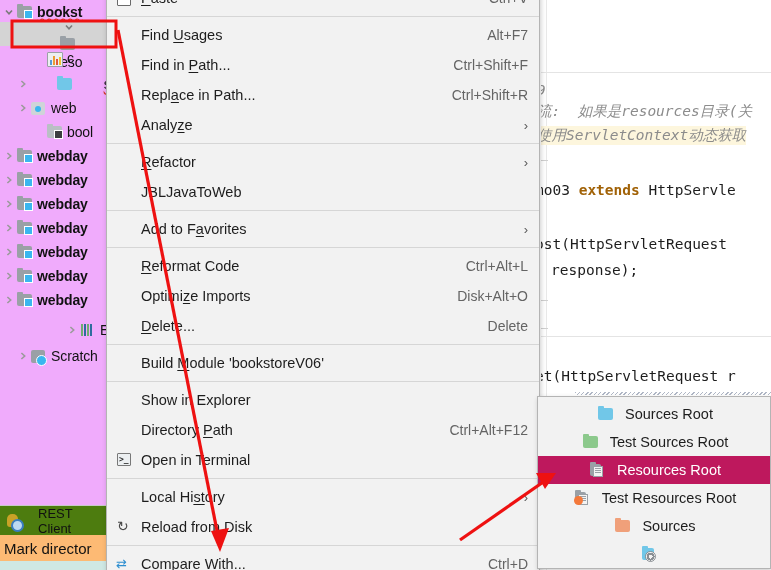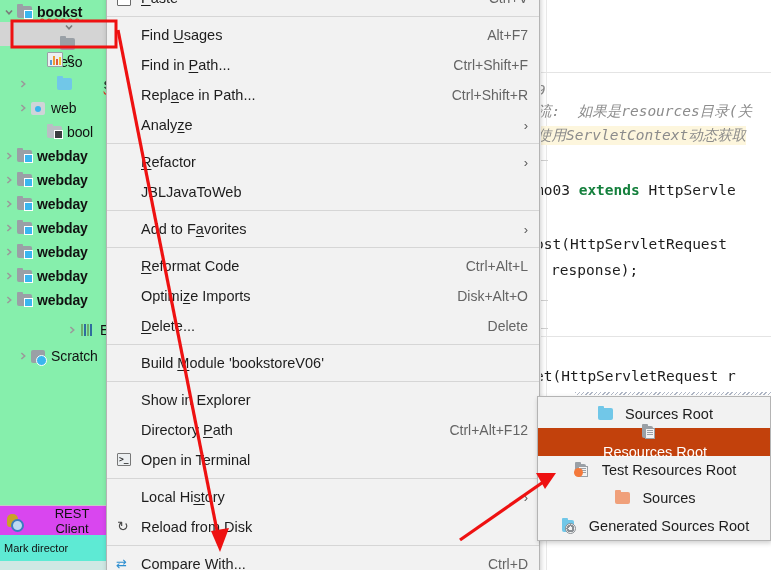--- a/index.html
+++ b/index.html
@@ -6,21 +6,21 @@
   body{
     width:771px;height:570px;overflow:hidden;position:relative;
     background:#ffffff;
     font-family:"Liberation Sans","DejaVu Sans",sans-serif;
     font-size:13px;color:#1d1d1d;
     -webkit-font-smoothing:antialiased;
   }
   
   #tree{
     position:absolute;left:0;top:0;width:106px;height:505px;
-    background:#86efac;overflow:hidden;
+    background:#f0abfc;overflow:hidden;
   }
   .trow{
     position:absolute;left:0;width:106px;height:24px;
     display:flex;align-items:center;white-space:nowrap;
   }
   .trow.sel{background:#d4d4d4;}
   .tw{display:inline-block;width:14px;flex:0 0 14px;text-align:center;color:#8c8c8c;font-size:11px;}
   .tw svg{display:block;margin:0 auto;}
   .ticon{flex:0 0 18px;width:18px;height:16px;position:relative;margin-right:3px;}
   .tlabel{font-size:14px;letter-spacing:-.1px;color:#111;}
@@ -47,44 +47,44 @@
   .ic-lib{position:absolute;left:2px;top:2px;width:13px;height:12px;}
   .ic-lib i{position:absolute;top:0;width:2px;height:12px;}
   .ic-scratch{position:absolute;left:1px;top:2px;width:14px;height:13px;background:#9aa0a6;border-radius:2px;}
   .ic-scratch:after{content:"";position:absolute;left:5px;top:5px;width:9px;height:9px;border-radius:50%;background:#3ab6ef;border:1px solid #fff;}
   .ic-chart{position:absolute;left:1px;top:2px;width:14px;height:13px;background:#eceff1;border:1px solid #9aa0a6;border-radius:1px;}
   .ic-chart i{position:absolute;bottom:1px;width:2px;}
 
   
   #restTab{
     position:absolute;left:0;top:505px;width:106px;height:30px;
-    background:#d946ef;border-top:1px solid #c8c8c8;
-    display:flex;align-items:center;gap:16px;padding-left:6px;box-sizing:border-box;text-align:center;
+    background:#4d7c0f;border-top:1px solid #c8c8c8;
+    display:flex;align-items:center;gap:16px;padding-left:6px;box-sizing:border-box;
   }
   #restTab .rc-ic{width:16px;height:16px;position:relative;flex:0 0 16px;}
   #restTab .rc-ic:before{content:"";position:absolute;left:1px;top:1px;width:11px;height:13px;background:#c9a227;border-radius:5px 5px 3px 3px;}
   #restTab .rc-ic:after{content:"";position:absolute;left:5px;top:6px;width:9px;height:9px;border-radius:50%;border:2px solid #3a7dbf;background:#bcd9f2;}
   #restTab span{font-size:13px;color:#111;}
   #statusbar{
     position:absolute;left:0;top:535px;width:106px;height:26px;
-    background:#5eead4;display:flex;align-items:center;padding-left:4px;box-sizing:border-box;
-    font-size:11px;color:#111;white-space:nowrap;overflow:hidden;
+    background:#fdba74;display:flex;align-items:center;padding-left:4px;box-sizing:border-box;
+    font-size:15px;color:#111;white-space:nowrap;overflow:hidden;
   }
   #statusTeal{position:absolute;left:0;top:561px;width:106px;height:9px;background:#cfe8e4;}
 
   
   #editor{
     position:absolute;left:541px;top:0;width:230px;height:570px;background:#fff;overflow:hidden;
     font-family:"DejaVu Sans Mono","Liberation Mono",monospace;font-size:14.5px;
   }
   #editor .gutter{position:absolute;left:0;top:0;width:5px;height:100%;background:#fff;border-right:1px solid #e8e8e8;}
   .eline{position:absolute;left:0;white-space:pre;}
   .cmt{color:#8c8c8c;font-style:italic;}
   .hl-cmt{background:#fdf6dd;}
-  .kw{color:#15803d;font-weight:bold;}
+  .kw{color:#a16207;font-weight:bold;}
   .sep-h{position:absolute;left:0;width:100%;height:1px;background:#e4e4e4;}
   .fold-box{position:absolute;left:0;width:7px;height:1px;background:#d0d0d0;}
   .squig{position:absolute;height:3px;
     background:repeating-linear-gradient(135deg,#b0b7c6 0 1px,transparent 1px 3px);}
 
   
   #menu{
     position:absolute;left:106px;top:-18px;width:434px;
     background:#f2f2f2;border:1px solid #b4b4b4;box-shadow:1px 2px 5px rgba(0,0,0,.20);
     box-sizing:border-box;
@@ -108,21 +108,21 @@
 
   
   #submenu{
     position:absolute;left:537px;top:396px;width:234px;
     background:#f2f2f2;border:1px solid #b4b4b4;box-shadow:1px 2px 5px rgba(0,0,0,.20);
     box-sizing:border-box;padding:3px 0 0 0;
   }
   .si{position:relative;height:28px;display:flex;align-items:center;padding:0 8px 0 10px;box-sizing:border-box;white-space:nowrap;justify-content:center;}
   .si .sicon{flex:0 0 20px;width:20px;height:16px;position:relative;margin-right:8px;}
   .si .slabel{font-size:14.5px;color:#1d1d1d;}
-  .si.hl{background:#c2410c;flex-direction:column;}
+  .si.hl{background:#be185d;}
   .si.hl .slabel{color:#fff;}
   .gear{position:absolute;right:-2px;bottom:-2px;width:9px;height:9px;border-radius:50%;
         background:radial-gradient(circle,#f2f2f2 0 2px,#8a8f94 2px 4px,#f2f2f2 4px);border:1px solid #8a8f94;}
   .tstar{position:absolute;left:-1px;bottom:-1px;width:9px;height:9px;border-radius:50%;background:#f4793b;}
 
   
   #annot{position:absolute;left:0;top:0;width:771px;height:570px;pointer-events:none;}
 </style>
 </head>
 <body>
@@ -446,20 +446,26 @@
       <span class="mkey">Ctrl+D</span>
     </div>
   </div>
 
 <div id="submenu">
     <div class="si">
       <span class="sicon">
         <span class="ic-folder-blue"></span>
       </span>
       <span class="slabel">Sources Root</span>
+    </div>
+    <div class="si">
+      <span class="sicon">
+        <span class="ic-folder-green"></span>
+      </span>
+      <span class="slabel">Test Sources Root</span>
     </div>
     <div class="si hl">
       <span class="sicon">
         <span class="ic-folder-gray" style="width:11px">
           <span class="badge-res">
             <i></i>
             <i></i>
             <i></i>
           </span>
         </span>
@@ -484,21 +490,20 @@
         <span class="ic-folder-orange"></span>
       </span>
       <span class="slabel">Sources</span>
     </div>
     <div class="si">
       <span class="sicon">
         <span class="ic-folder-blue" style="width:12px">
           <span class="gear"></span>
         </span>
       </span>
-      <span class="slabel">Generated Sources Root</span>
     </div>
   </div>
 
 <svg id="annot" viewBox="0 0 771 570">
   <rect x="12" y="21" width="104" height="26" fill="none" stroke="#ee1111" stroke-width="3"></rect>
   <line x1="118" y1="30" x2="219" y2="541" stroke="#ee1111" stroke-width="3.2"></line>
   <polygon points="220,552 211,531 229,528" fill="#ee1111"></polygon>
   <line x1="460" y1="540" x2="549" y2="478" stroke="#ee1111" stroke-width="3.2"></line>
   <polygon points="556,473 536,473 545,489" fill="#ee1111"></polygon>
 </svg>

